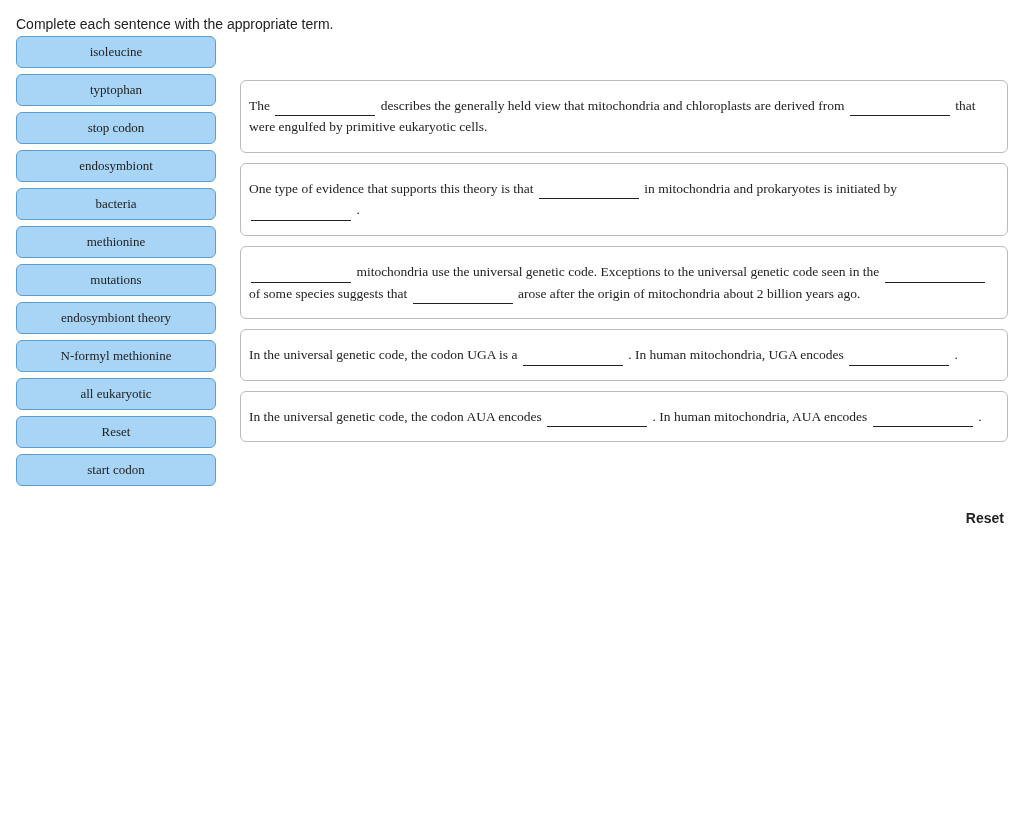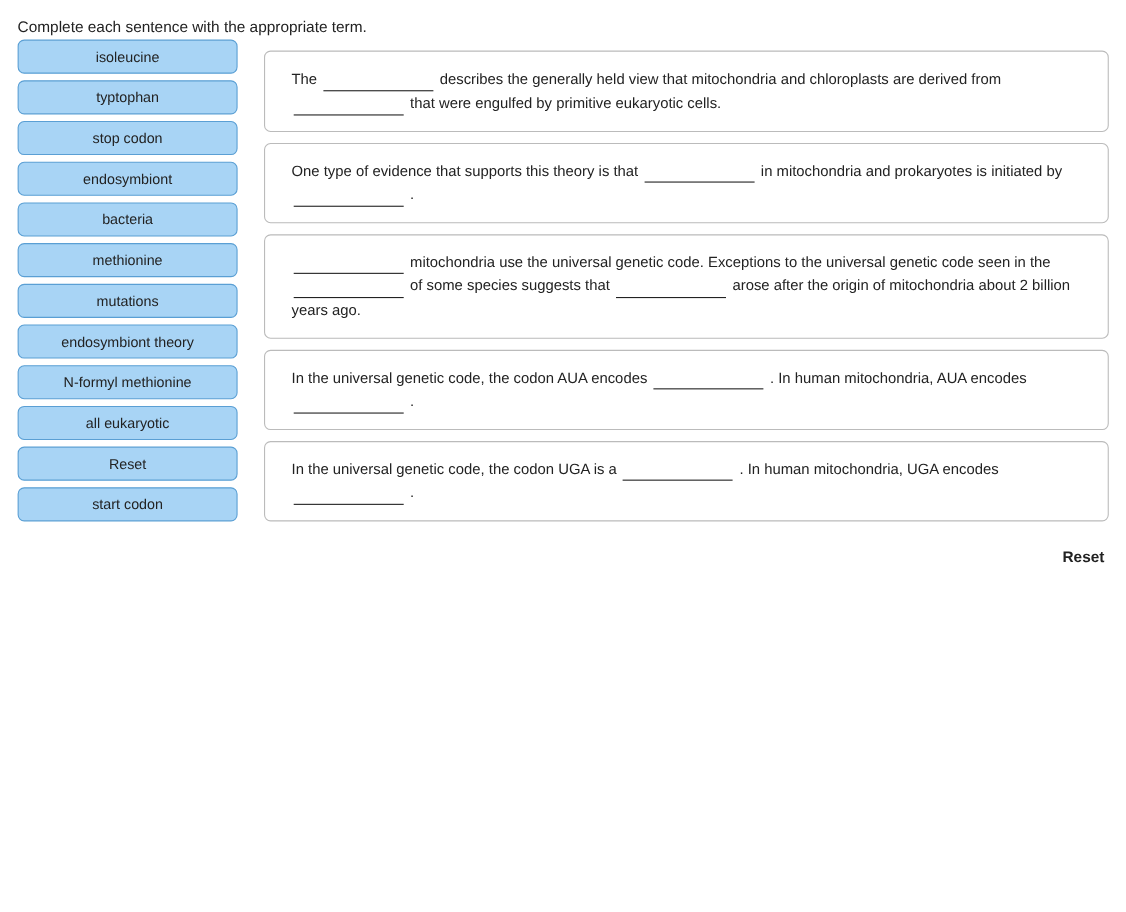--- a/index.html
+++ b/index.html
@@ -11,21 +11,22 @@
       color: #222;
     }
     .instruction {
       font-size: 14px;
       margin-bottom: 4px;
       color: #222;
     }
     .main-layout {
       display: flex;
       gap: 24px;
-      align-items: flex-end;
+      align-items: center;
+      font-family: Liberation Serif, serif;
     }
     .terms-column {
       display: flex;
       flex-direction: column;
       gap: 6px;
       min-width: 200px;
       max-width: 200px;
     }
     .term-btn {
       background: #a8d4f5;
@@ -40,21 +41,21 @@
     }
     .sentences-column {
       display: flex;
       flex-direction: column;
       gap: 10px;
       flex: 1;
     }
     .sentence-box {
       border: 1.5px solid #bbb;
       border-radius: 6px;
-      padding: 14px 24px;
+      padding: 14px 8px;
       background: #fff;
       font-size: 13.5px;
       line-height: 1.6;
       color: #222;
     }
     .blank {
       display: inline-block;
       border-bottom: 1.5px solid #222;
       min-width: 100px;
       height: 16px;
@@ -95,20 +96,20 @@
       <div class="term-btn">N-formyl methionine</div>
       <div class="term-btn">all eukaryotic</div>
       <div class="term-btn">Reset</div>
       <div class="term-btn">start codon</div>
     </div>
   <div class="sentences-column">
 
   <div class="sentence-box">The <span class="blank"></span> describes the generally held view that mitochondria and chloroplasts are derived from <span class="blank"></span> that were engulfed by primitive eukaryotic cells.</div>
       <div class="sentence-box">One type of evidence that supports this theory is that <span class="blank"></span> in mitochondria and prokaryotes is initiated by <span class="blank"></span> .</div>
       <div class="sentence-box"><span class="blank"></span> mitochondria use the universal genetic code. Exceptions to the universal genetic code seen in the <span class="blank"></span> of some species suggests that <span class="blank"></span> arose after the origin of mitochondria about 2 billion years ago.</div>
+      <div class="sentence-box">In the universal genetic code, the codon UGA is a <span class="blank"></span> . In human mitochondria, UGA encodes <span class="blank"></span> .</div>
       <div class="sentence-box">In the universal genetic code, the codon AUA encodes <span class="blank"></span> . In human mitochondria, AUA encodes <span class="blank"></span> .</div>
-      <div class="sentence-box">In the universal genetic code, the codon UGA is a <span class="blank"></span> . In human mitochondria, UGA encodes <span class="blank"></span> .</div>
     </div>
 </div>
 
 <div class="reset-row">
   <button class="reset-btn">Reset</button>
 </div>
 
 </body></html>

